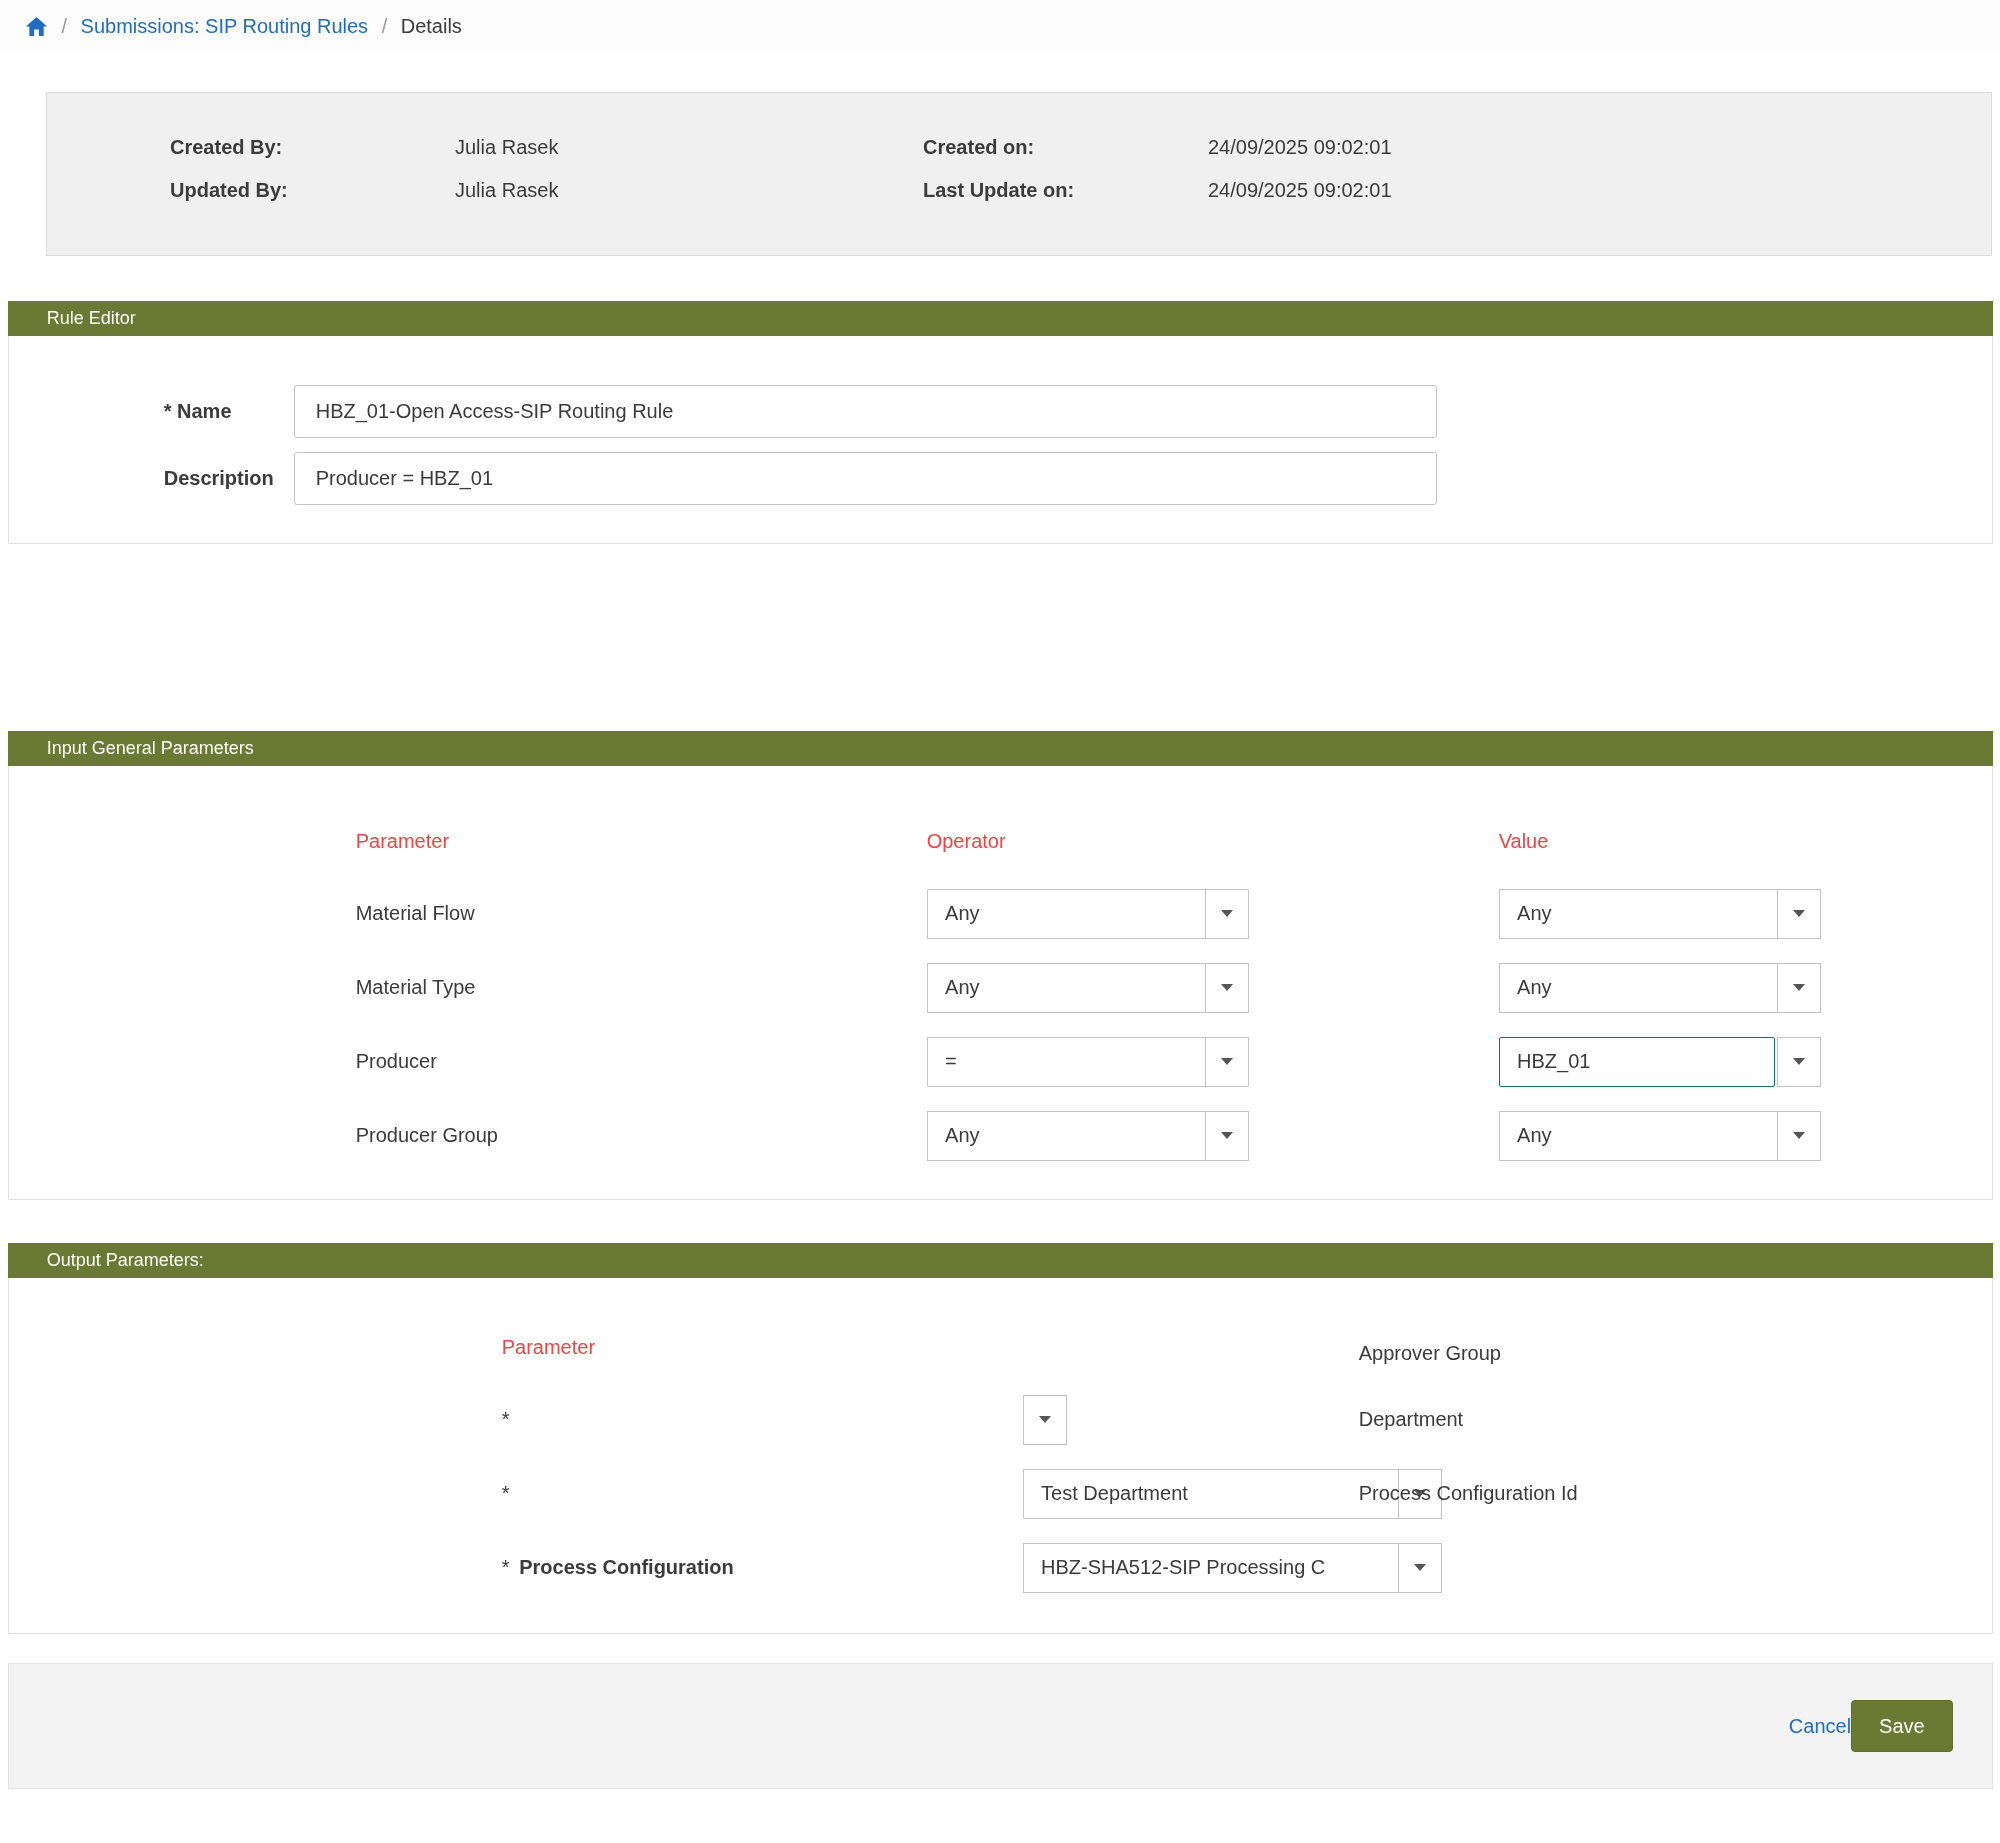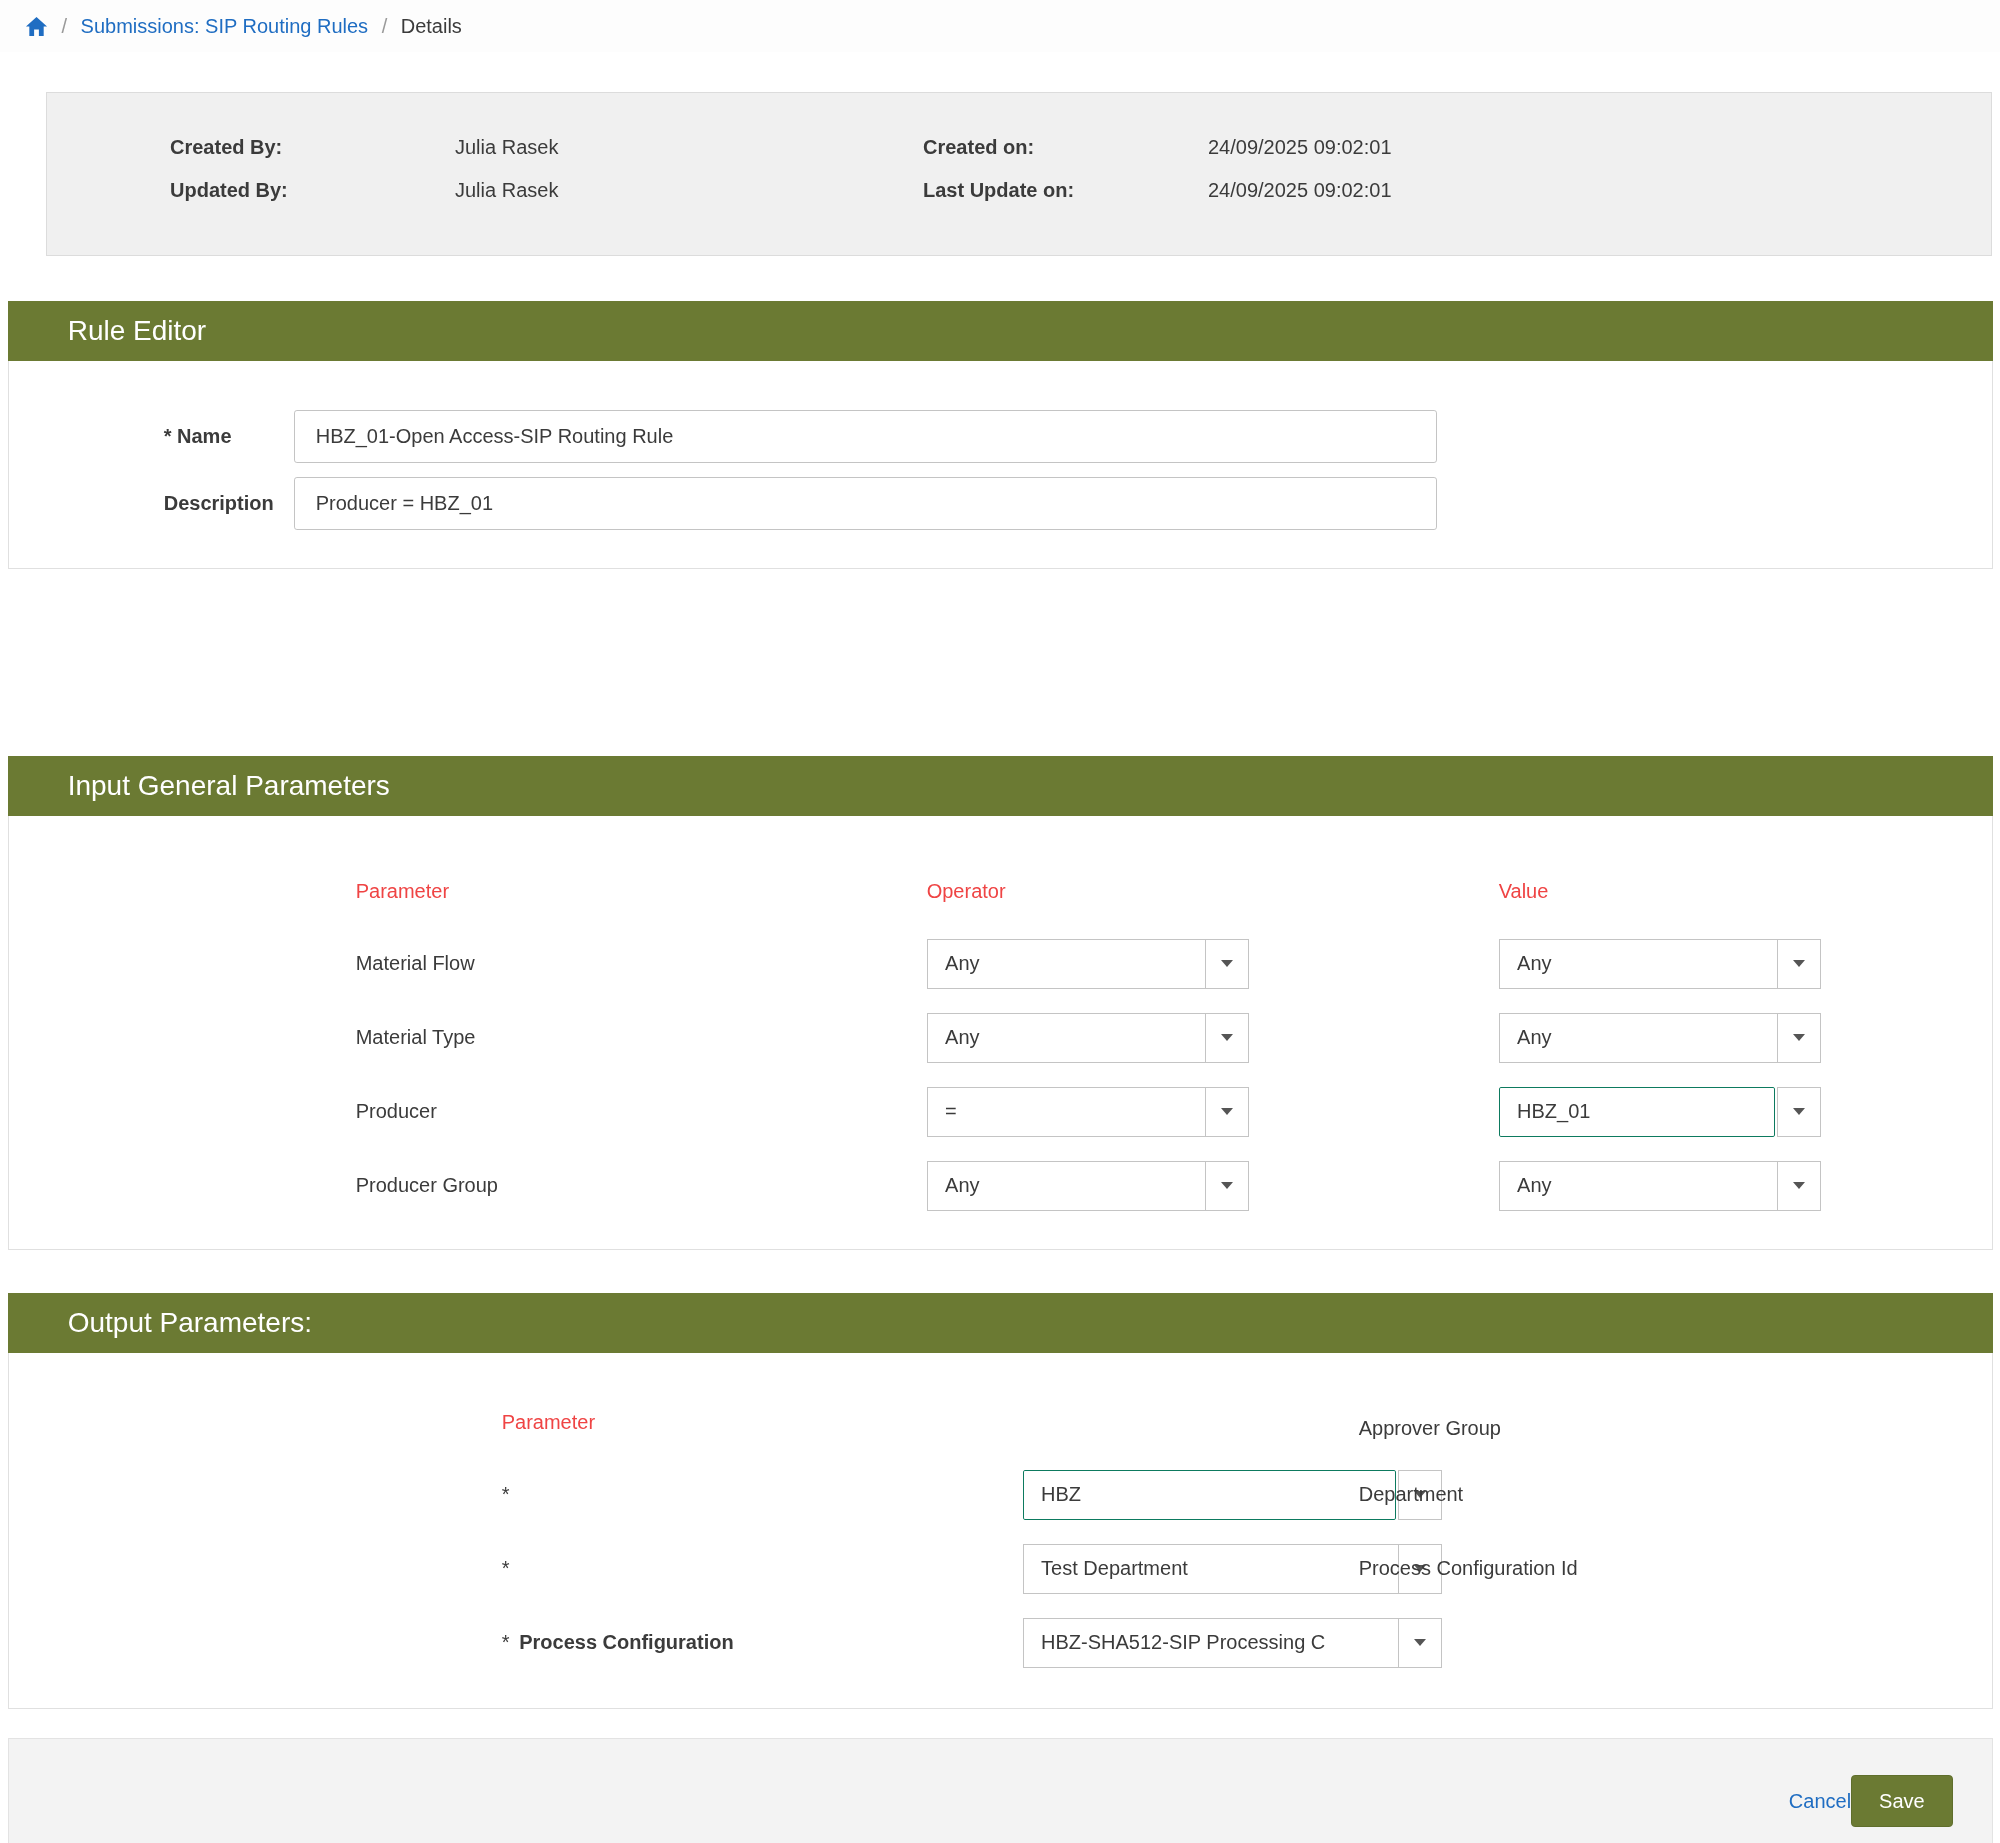--- a/index.html
+++ b/index.html
@@ -15,21 +15,21 @@
 
   
   .meta-box { margin: 40px 7.7px 0 46px; width: 1946px; height: 164px; background: #f0f0f0; border: 1px solid #dcdcdc;
               display: grid; grid-template-columns: 285px 468px 285px auto; grid-auto-rows: 33px;
               padding: 43px 0 0 123px; row-gap: 9.7px; font-size: 20px; }
   .meta-label { font-weight: bold; color: #3b3b3b; }
   .meta-value { color: #3b3b3b; }
 
   
   .panel { margin: 0 7.7px; width: 1985px; }
-  .panel-header { height: 60px; background: #6b7a33; color: #ffffff; font-size: 28px; display: flex; align-items: center; padding-left: 60px; }
+  .panel-header { height: 35px; background: #6b7a33; color: #ffffff; font-size: 18px; display: flex; align-items: center; padding-left: 39px; }
   .panel-body { border: 1px solid #e0e0e0; border-top: none; background: #ffffff; }
 
   .rule-editor { margin-top: 45px; }
   .rule-body { height: 208px; padding-top: 49px; }
   .field-row { display: flex; align-items: center; margin-bottom: 13.5px; }
   .field-label { width: 285px; padding-left: 155px; font-size: 20px; font-weight: bold; color: #3b3b3b; }
   .text-input { width: 1143px; height: 53px; border: 1px solid #c4c4c4; border-radius: 2.9px; font-size: 20px; padding: 0 21px;
                 color: #3b3b3b; font-family: "Liberation Sans", sans-serif; background: #ffffff; outline: none; }
 
   .input-params { margin-top: 187px; }
@@ -154,21 +154,20 @@
 <section class="panel output-params">
   <div class="panel-header">Output Parameters:</div>
   <div class="panel-body output-body">
     <div class="out-grid">
       <span class="col-head">Parameter</span>
       <span class="col-head"></span>
 
       <span class="param-name">Approver Group</span>
       <span class="req-star">*</span>
       <div class="combo wide hl">
-        <span class="combo-text">HBZ</span>
         <span class="combo-caret"></span>
       </div>
 
       <span class="param-name">Department</span>
       <span class="req-star">*</span>
       <div class="combo wide">
         <span class="combo-text">Test Department</span>
         <span class="combo-caret"></span>
       </div>
 

